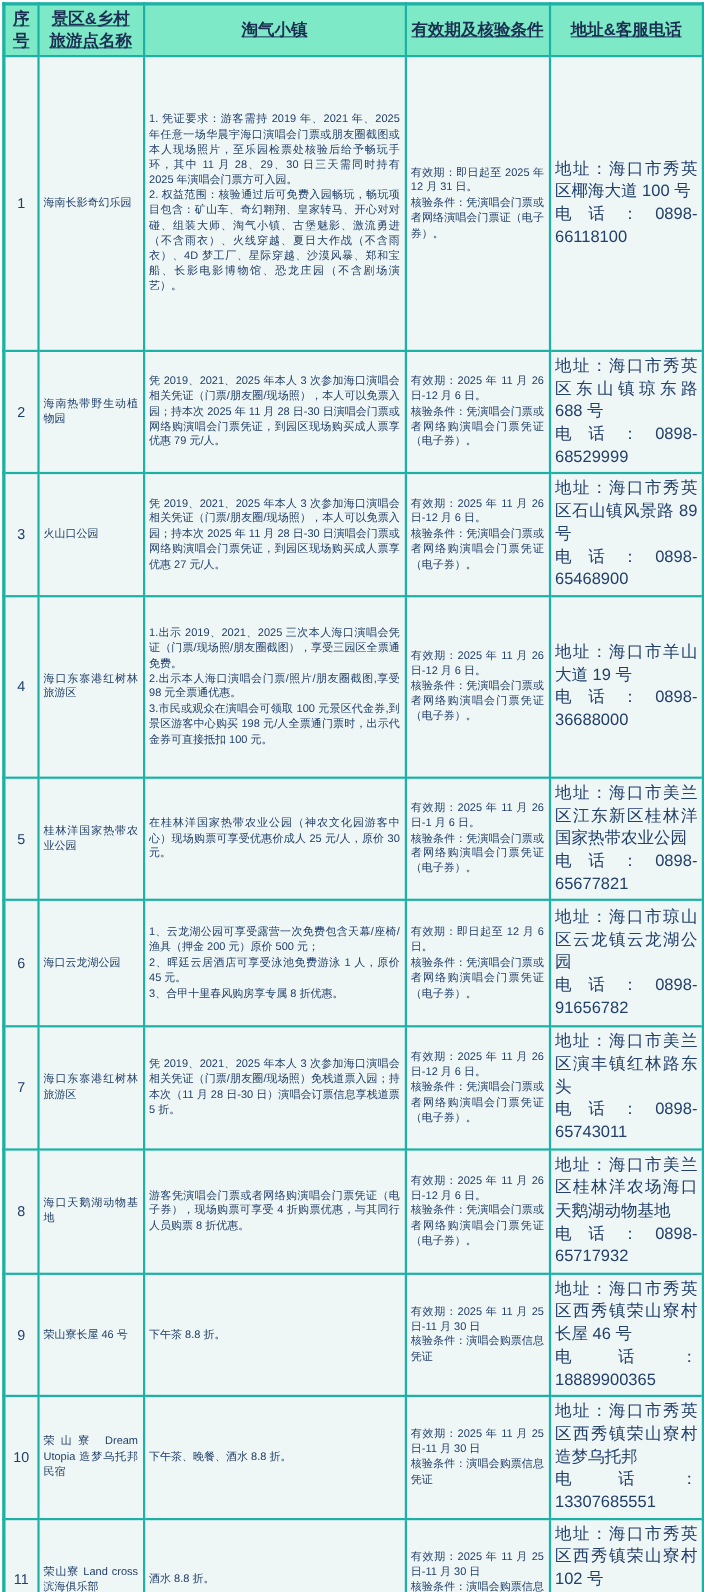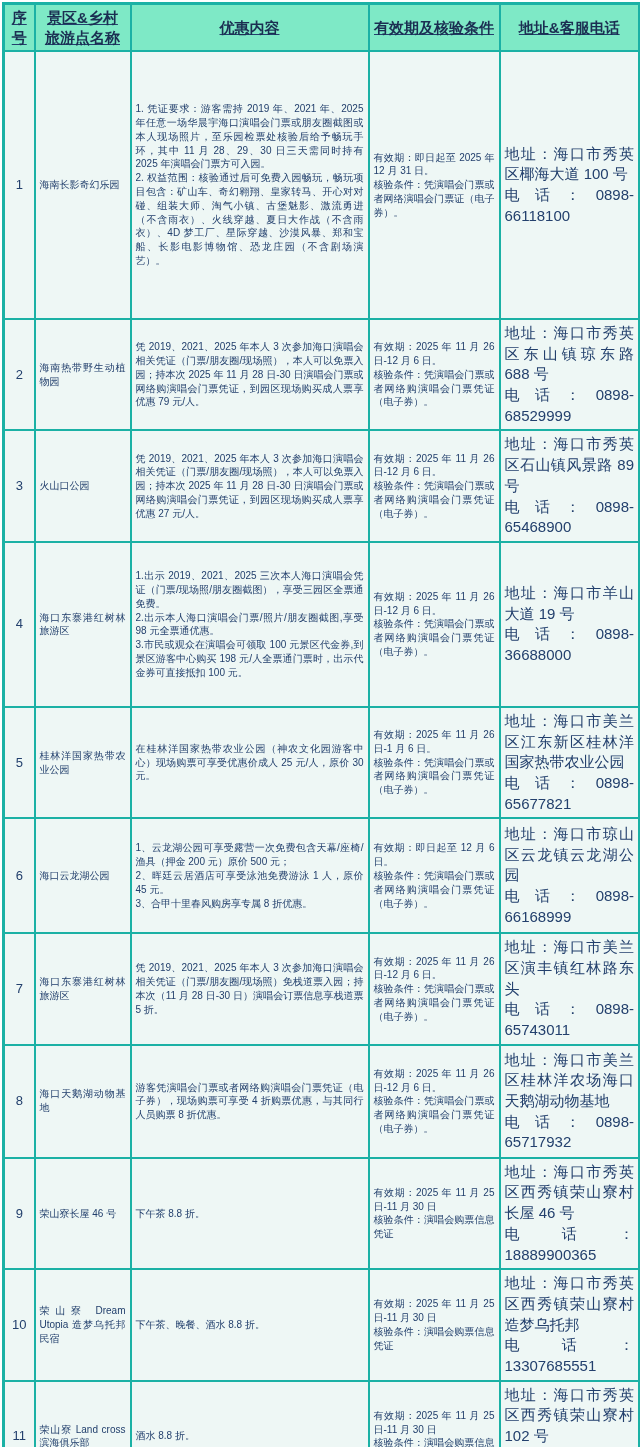--- a/index.html
+++ b/index.html
@@ -58,21 +58,21 @@
       <col class="c-name">
       <col class="c-disc">
       <col class="c-valid">
       <col class="c-addr">
   </colgroup>
   <thead>
     <tr style="height:47px;text-decoration:underline;">
       <th>序号</th>
       <th>景区&amp;乡村
 旅游点名称</th>
-      <th>优惠内容</th>
+      <th>淘气小镇</th>
       <th>有效期及核验条件</th>
       <th>地址&amp;客服电话</th>
     </tr>
   </thead>
   <tbody>
     <tr style="height:268px;">
       <td class="num">1</td>
       <td>海南长影奇幻乐园</td>
       <td>1. 凭证要求：游客需持 2019 年、2021 年、2025 年任意一场华晨宇海口演唱会门票或朋友圈截图或本人现场照片，至乐园检票处核验后给予畅玩手环，其中 11 月 28、29、30 日三天需同时持有 2025 年演唱会门票方可入园。
 2. 权益范围：核验通过后可免费入园畅玩，畅玩项目包含：矿山车、奇幻翱翔、皇家转马、开心对对碰、组装大师、淘气小镇、古堡魅影、激流勇进（不含雨衣）、火线穿越、夏日大作战（不含雨衣）、4D 梦工厂、星际穿越、沙漠风暴、郑和宝船、长影电影博物馆、恐龙庄园（不含剧场演艺）。</td>
@@ -121,21 +121,21 @@
     </tr>
     <tr style="height:115px;">
       <td class="num">6</td>
       <td>海口云龙湖公园</td>
       <td>1、云龙湖公园可享受露营一次免费包含天幕/座椅/渔具（押金 200 元）原价 500 元；
 2、晖廷云居酒店可享受泳池免费游泳 1 人，原价 45 元。
 3、合甲十里春风购房享专属 8 折优惠。</td>
       <td>有效期：即日起至 12 月 6 日。
 核验条件：凭演唱会门票或者网络购演唱会门票凭证（电子券）。</td>
       <td class="addr">地址：海口市琼山区云龙镇云龙湖公园
-电话：0898-66168999</td>
+电话：0898-91656782</td>
     </tr>
     <tr style="height:110px;">
       <td class="num">7</td>
       <td>海口东寨港红树林旅游区</td>
       <td>凭 2019、2021、2025 年本人 3 次参加海口演唱会相关凭证（门票/朋友圈/现场照）免栈道票入园；持本次（11 月 28 日-30 日）演唱会订票信息享栈道票 5 折。</td>
       <td>有效期：2025 年 11 月 26 日-12 月 6 日。
 核验条件：凭演唱会门票或者网络购演唱会门票凭证（电子券）。</td>
       <td class="addr">地址：海口市美兰区演丰镇红林路东头
 电话：0898-65743011</td>
     </tr>

